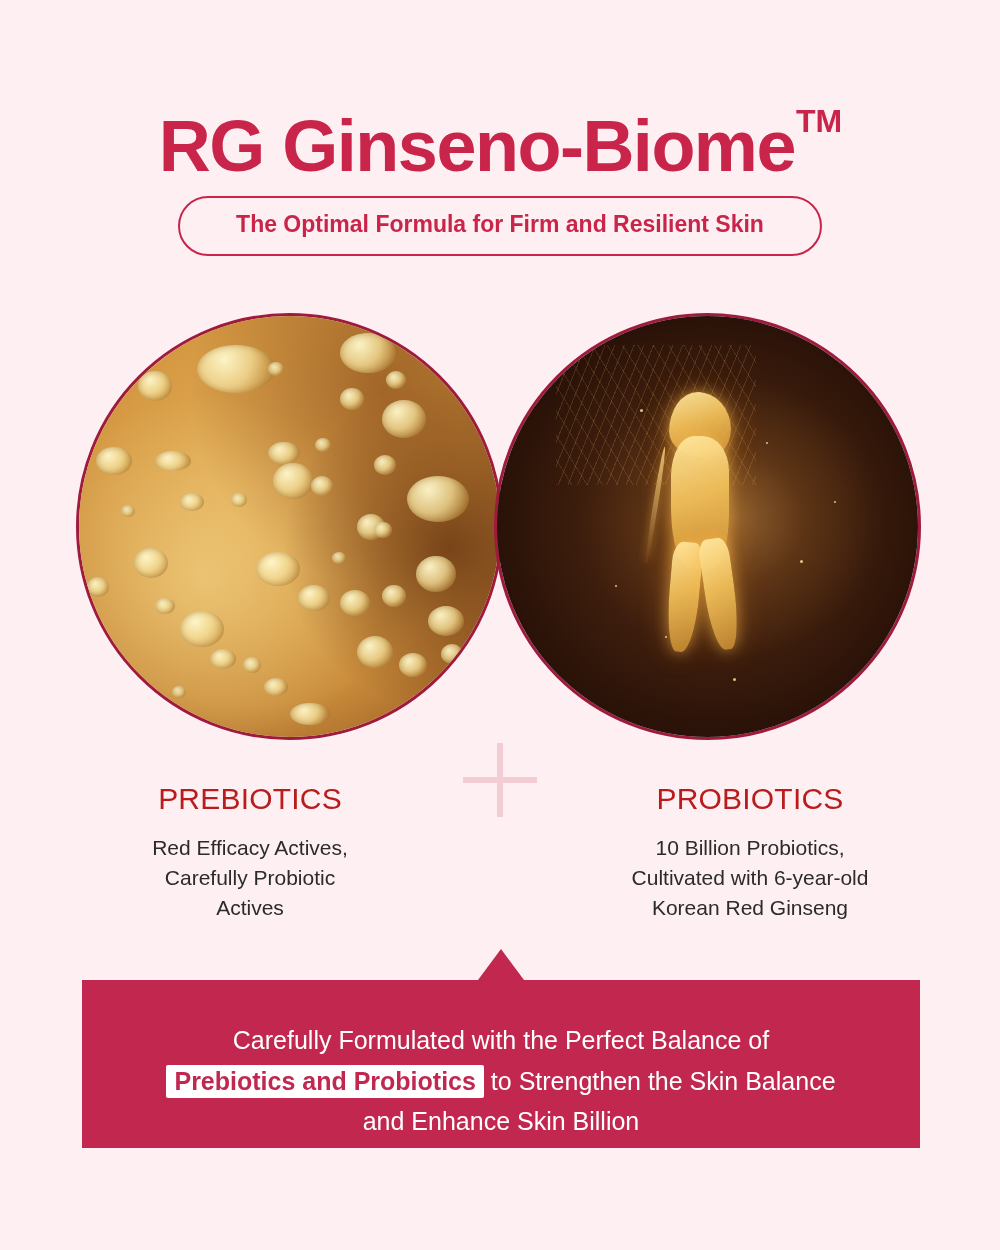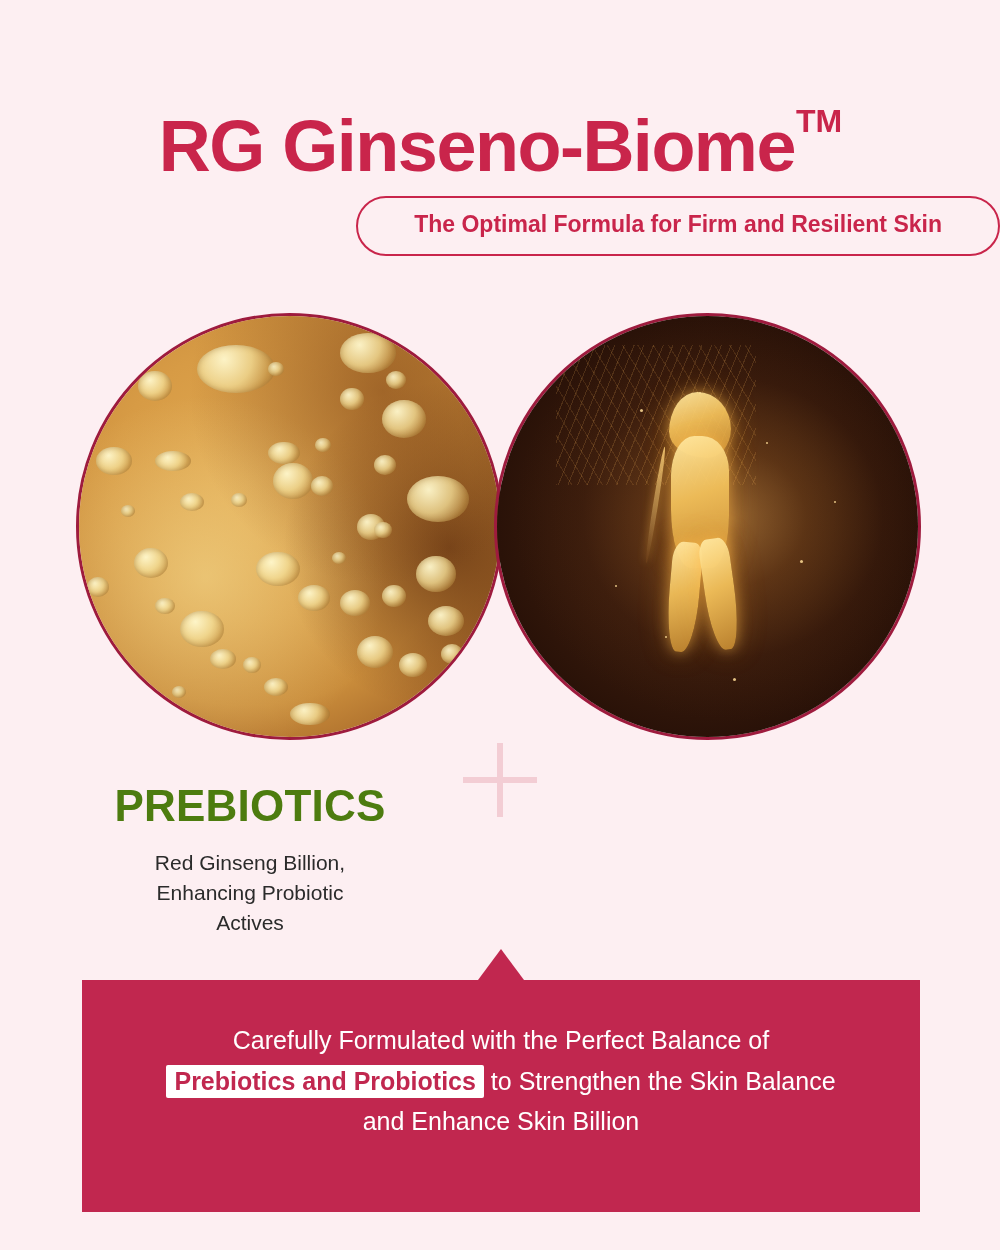--- a/index.html
+++ b/index.html
@@ -48,21 +48,21 @@
     left: 1px;
     letter-spacing: 0px;
   }
 
   
   .pill-wrap {
     position: absolute;
     left: 0;
     top: 196px;
     width: 1000px;
-    text-align: right;
+    text-align: center;
   }
   .pill {
     display: inline-block;
     box-sizing: border-box;
     border: 2px solid #c9254b;
     border-radius: 40px;
     padding: 13px 56px 15px 56px;
     color: #c9254b;
     font-size: 23px;
     font-weight: 700;
@@ -190,42 +190,42 @@
     width: 1000px;
     display: flex;
   }
   .col {
     width: 500px;
     text-align: center;
     padding: 0 56px;
     box-sizing: border-box;
   }
   .col-head {
-    color: #4d7c0f;
-    font-size: 44px;
-    font-weight: 700;
+    color: #b91c1c;
+    font-size: 30px;
+    font-weight: 400;
     letter-spacing: 0.2px;
     line-height: 1.1;
     margin: 0 0 18px 0;
   }
   .col-desc {
     color: #2b2b2b;
     font-size: 21px;
     font-weight: 400;
     line-height: 1.42;
     margin: 0;
   }
 
   
   .banner {
     position: absolute;
     left: 82px;
     top: 980px;
     width: 838px;
-    height: 232px;
+    height: 168px;
     background: #c1274f;
   }
   .banner-notch {
     position: absolute;
     left: 396px;
     top: -31px;
     width: 0;
     height: 0;
     border-left: 23px solid transparent;
     border-right: 23px solid transparent;
@@ -337,23 +337,31 @@
 
   <div class="plus">
     <span class="plus-h"></span>
     <span class="plus-v"></span>
   </div>
 
   <div class="cols">
     <div class="col">
       <div class="col-head">PREBIOTICS</div>
       <p class="col-desc">
-        <span>Red Ginseng Billion,</span><br>
-        <span>Enhancing Probiotic</span><br>
+        <span>Red Efficacy Actives,</span><br>
+        <span>Carefully Probiotic</span><br>
         <span>Actives</span>
+      </p>
+    </div>
+    <div class="col">
+      <div class="col-head">PROBIOTICS</div>
+      <p class="col-desc">
+        <span>10 Billion Probiotics,</span><br>
+        <span>Cultivated with 6-year-old</span><br>
+        <span>Korean Red Ginseng</span>
       </p>
     </div>
   </div>
 
   <div class="banner">
     <span class="banner-notch"></span>
     <div class="banner-text">
       <span>Carefully Formulated with the Perfect Balance of</span><br>
       <span class="hl">Prebiotics and Probiotics</span>
       <span>to Strengthen the Skin Balance</span><br>

